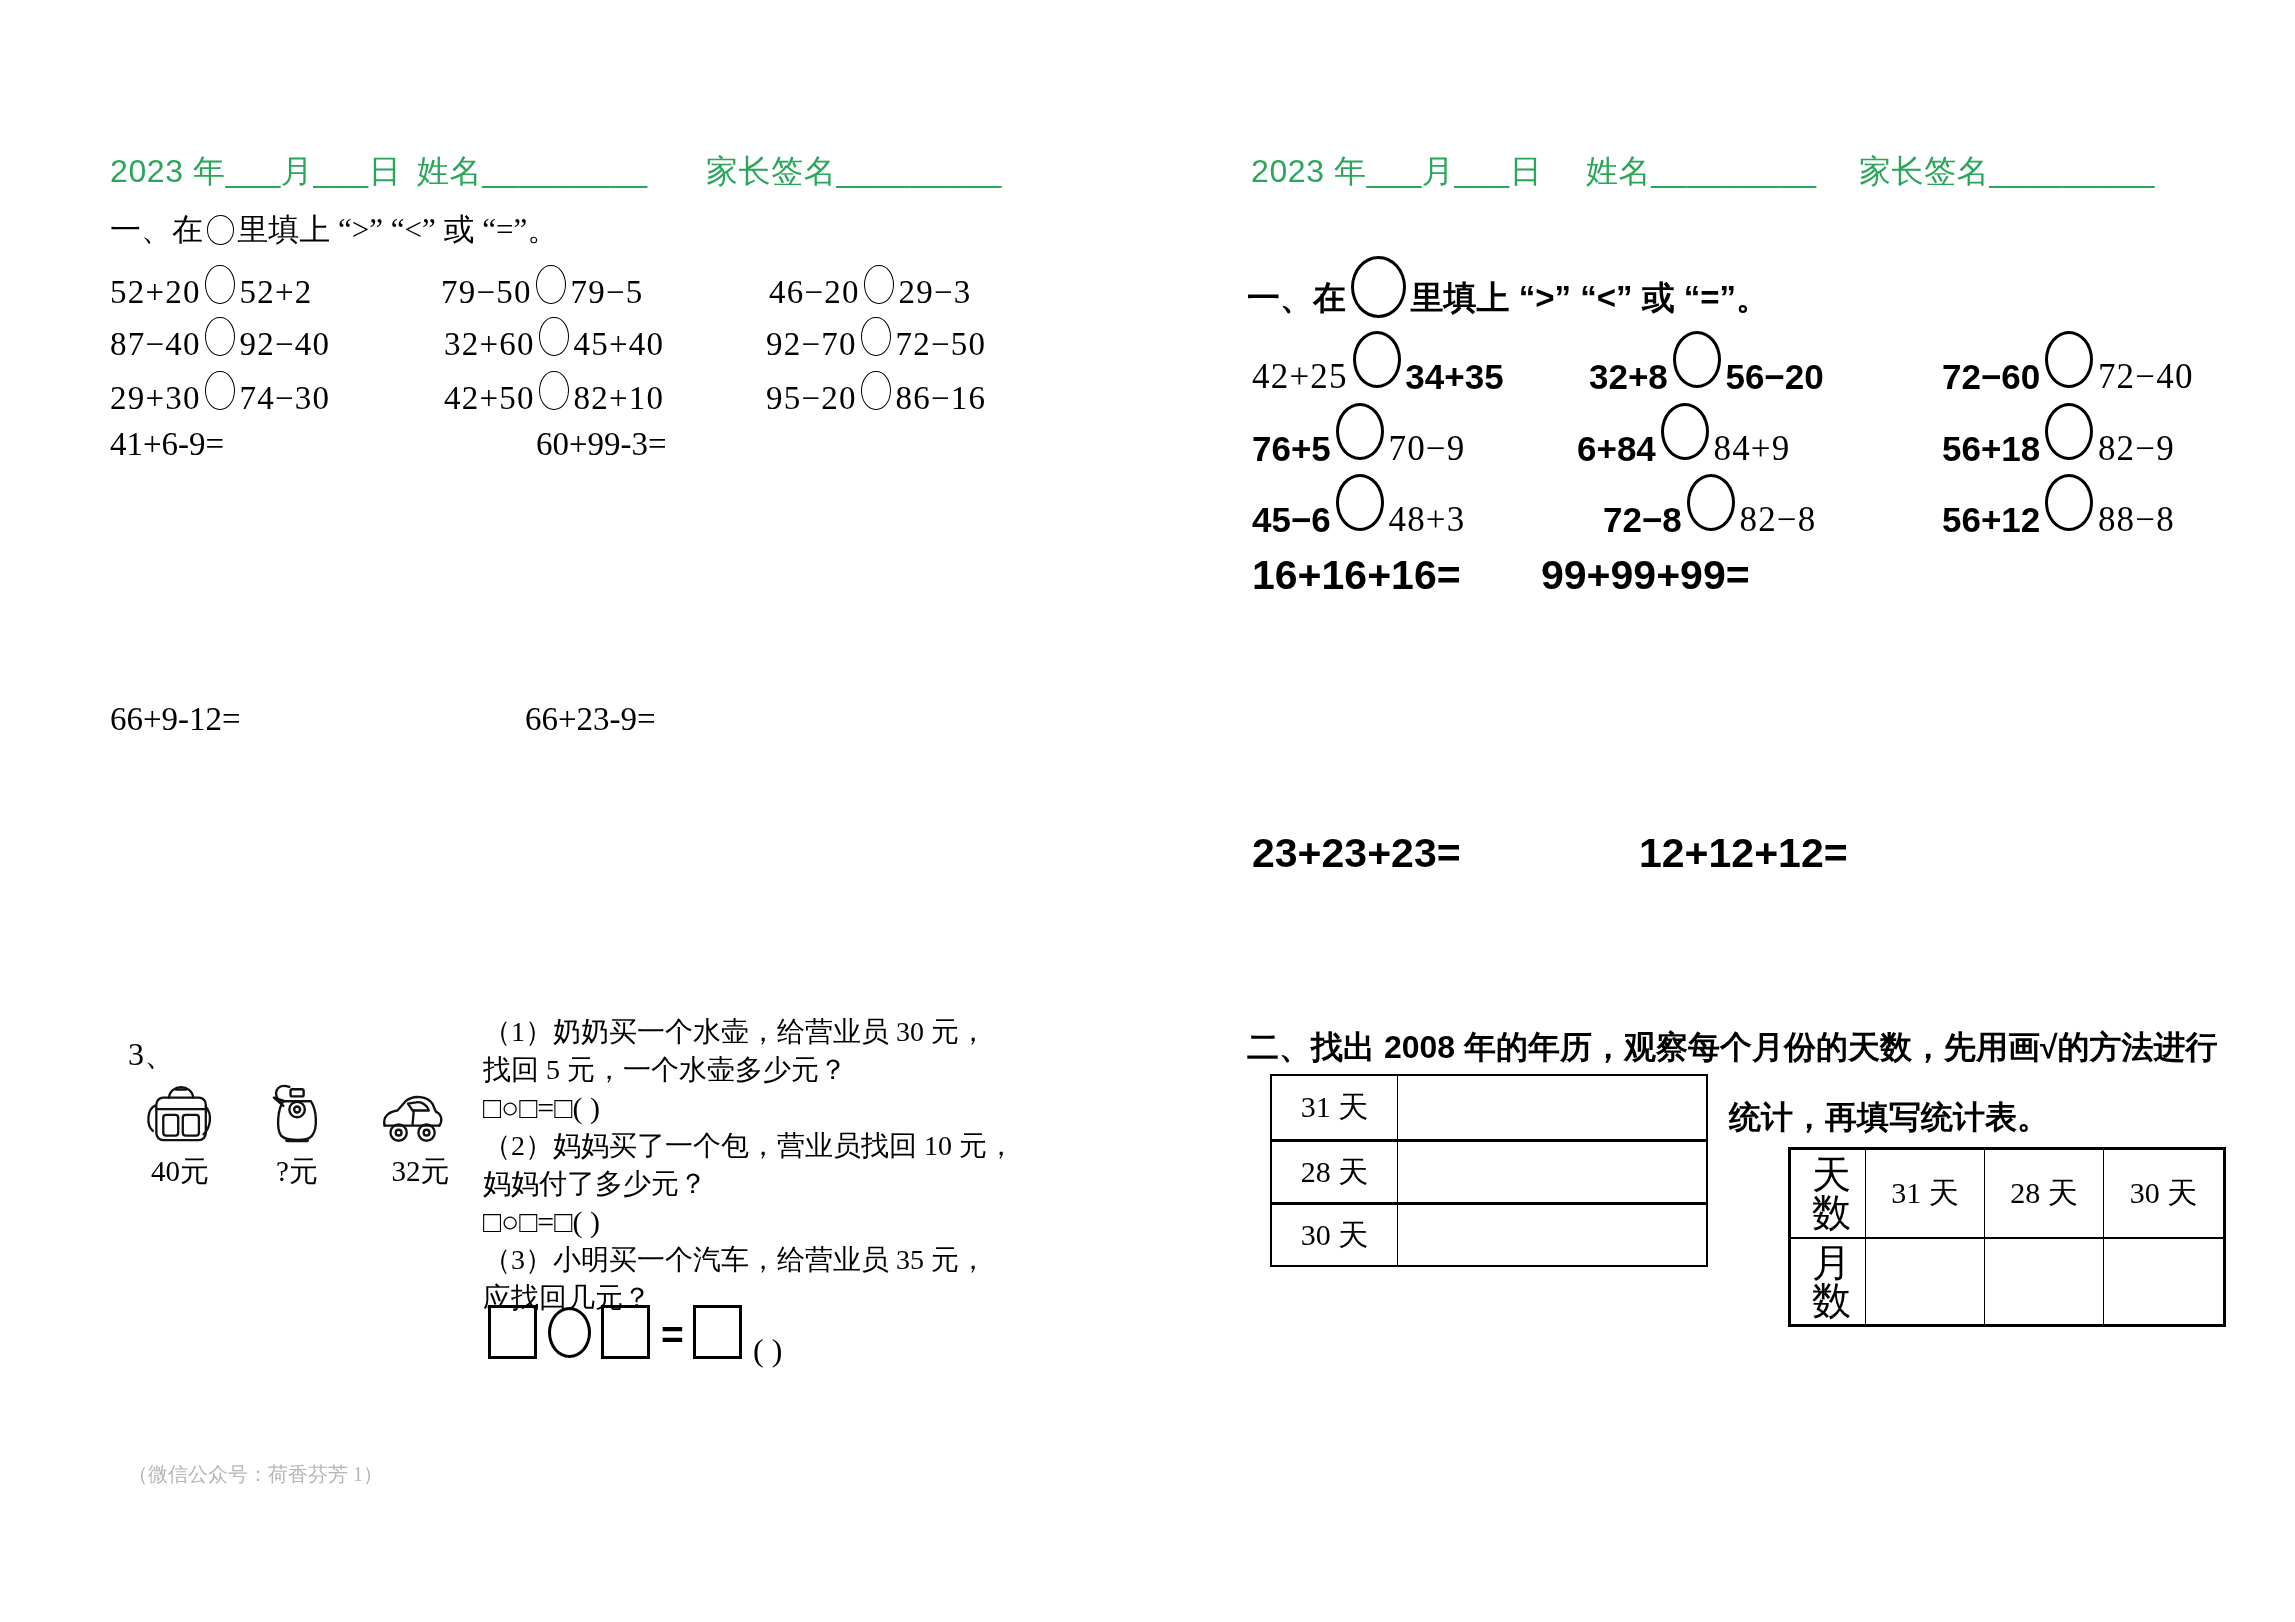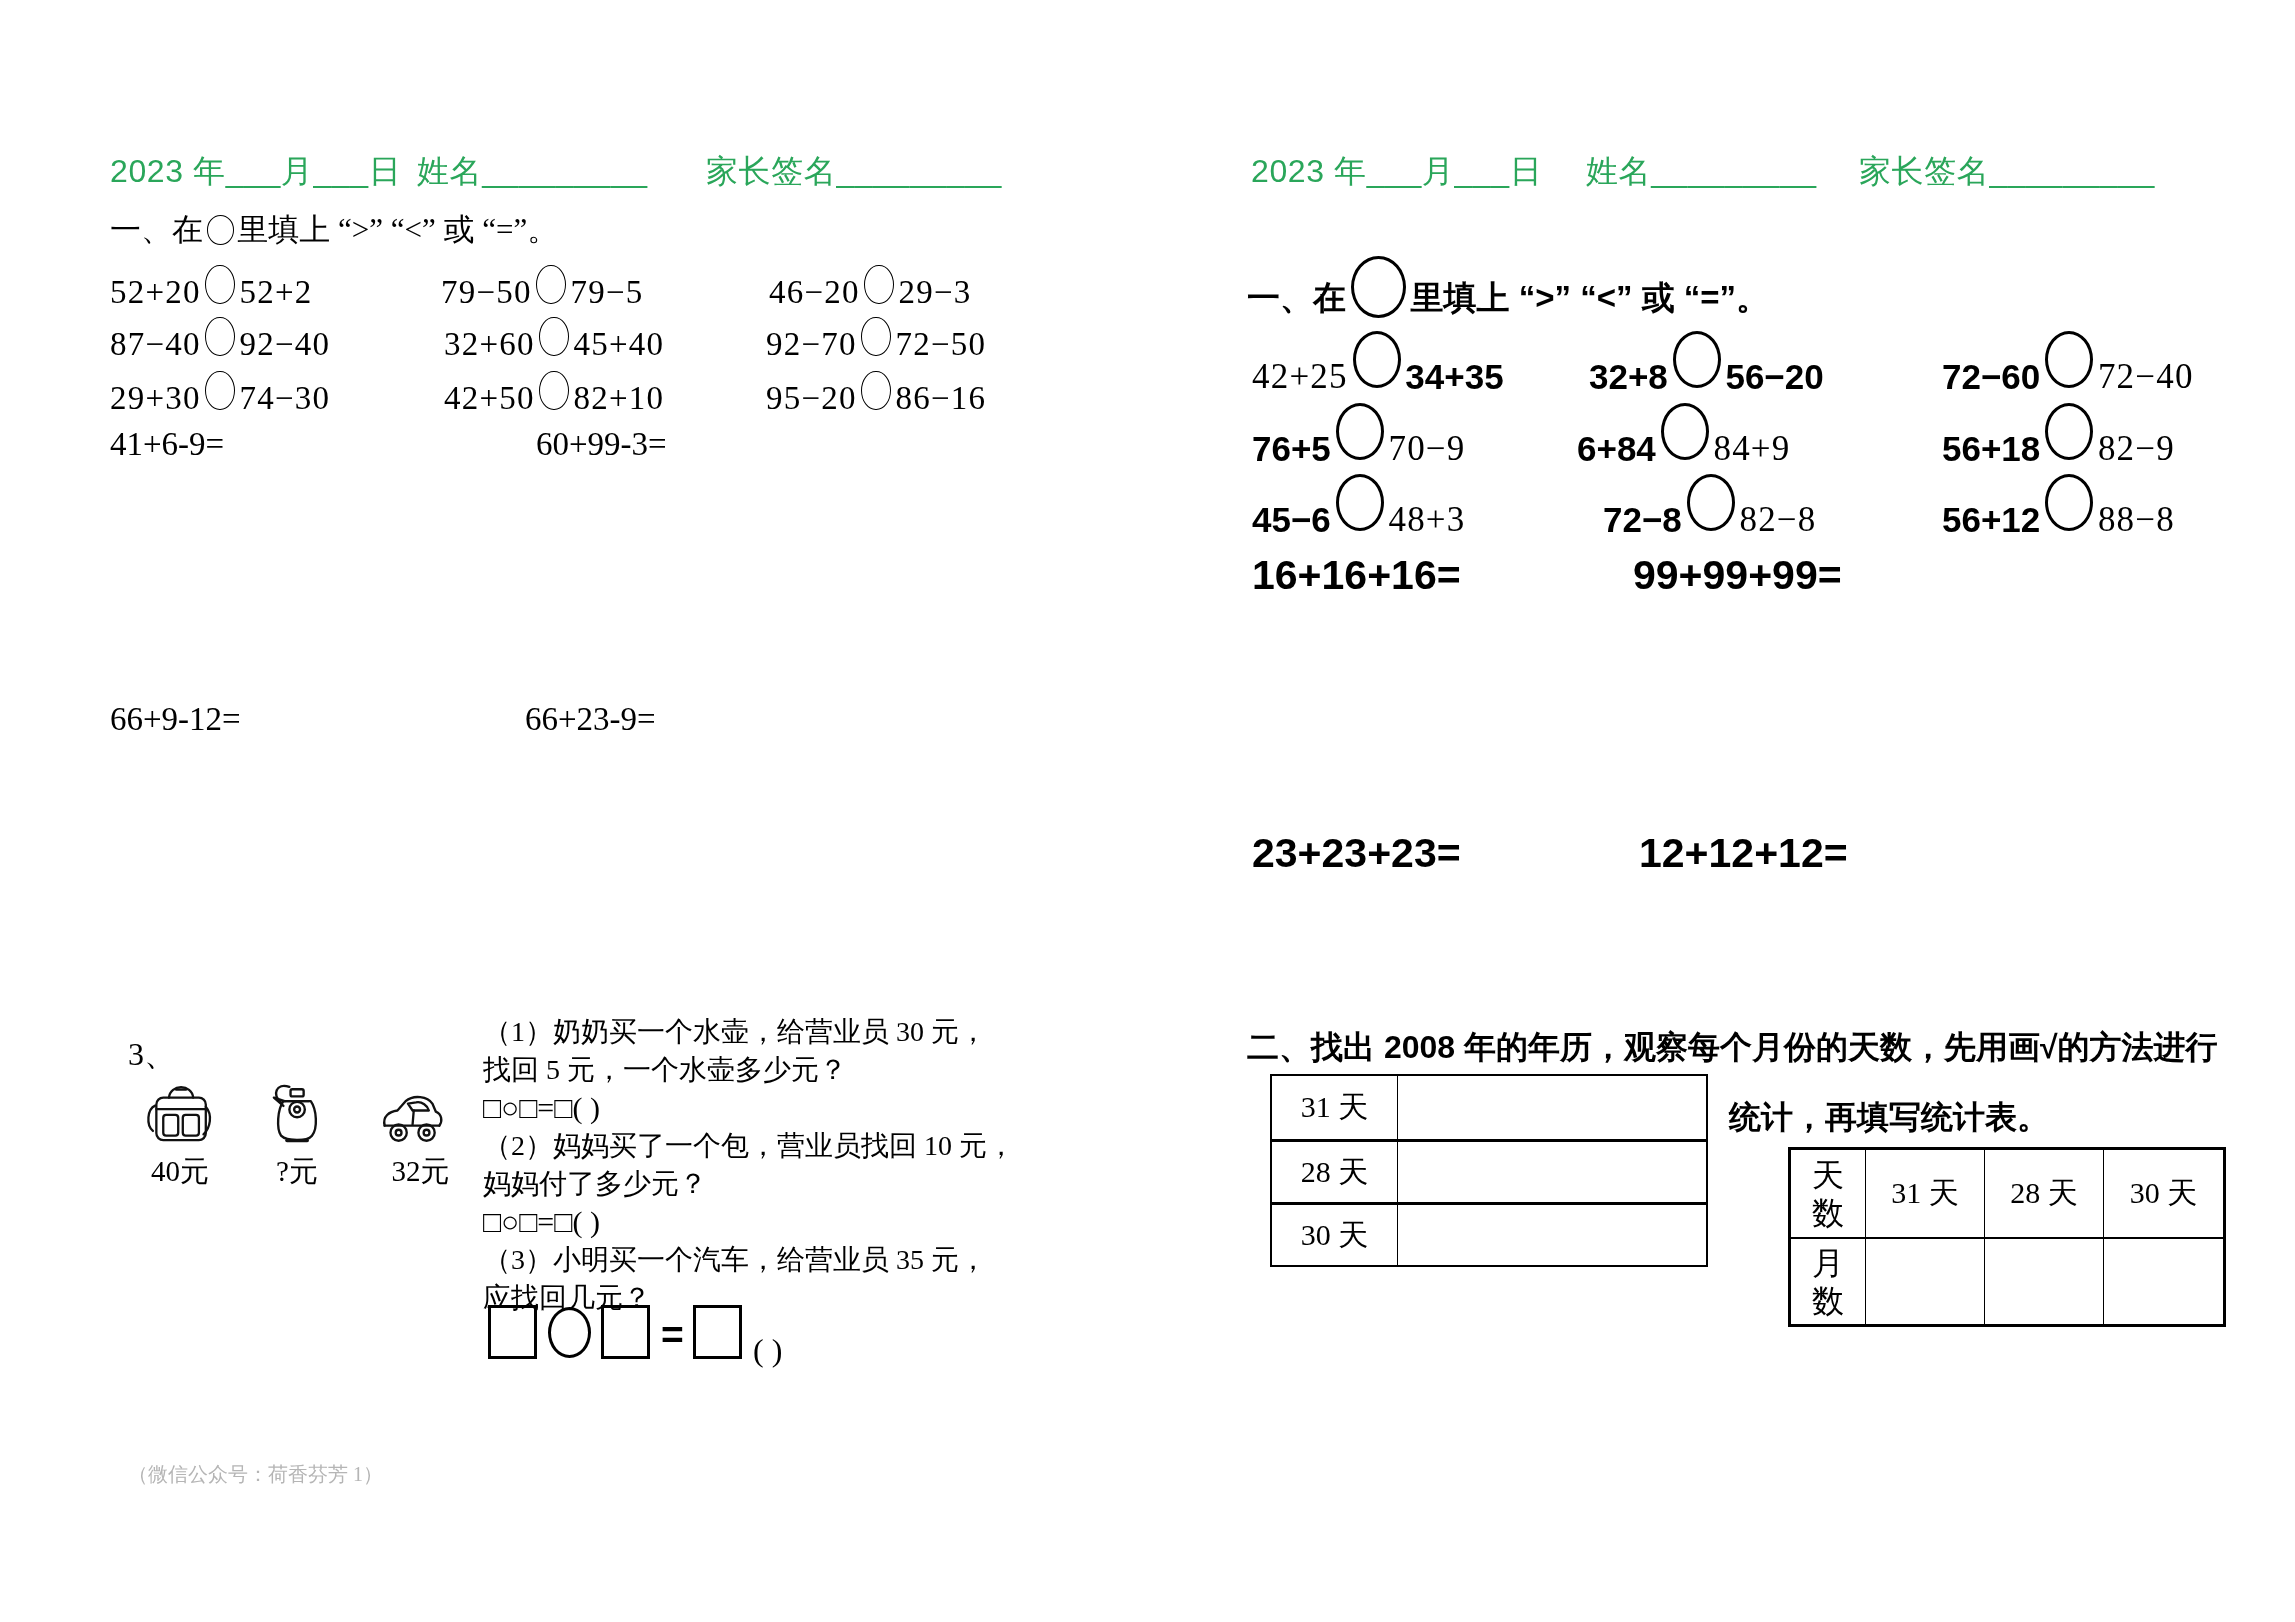--- a/index.html
+++ b/index.html
@@ -49,21 +49,21 @@
          grid-template-columns:126px 308px;grid-template-rows:63px 63px 63px;background:#fff;}
   .tcell{display:flex;align-items:center;justify-content:center;}
   .tcell.lab{border-right:1.8px solid #000;font-size:30px;white-space:nowrap;}
   .tcell.rb{border-top:3px solid #000;}
   
   .stats{position:absolute;border:3px solid #000;display:grid;
          grid-template-columns:74px 119px 119px 120px;grid-template-rows:87px 87px;background:#fff;}
   .scell{display:flex;align-items:center;justify-content:center;font-size:30px;white-space:nowrap;}
   .scell.cl{border-left:1.8px solid #000;}
   .scell.rt{border-top:2.4px solid #000;}
-  .vhead span{display:inline-block;width:32px;font-size:32px;line-height:38px;text-align:center;
+  .vhead span{display:inline-block;width:32px;font-size:39px;line-height:38px;text-align:center;
               word-break:break-all;white-space:normal;}
   svg{display:block;}
 </style>
 </head>
 <body>
 
 <div id="canvas">
 
   <div>
     <div class="hdr" style="left:110px;top:153px">2023 年___月___日</div>
@@ -248,21 +248,21 @@
       <span class="cmp big"></span>
       <span class="expr exprR f-serif">82−8</span>
     </div>
     <div class="prob" style="left:1942px;top:474px">
       <span class="expr exprR f-sans">56+12</span>
       <span class="cmp big"></span>
       <span class="expr exprR f-serif">88−8</span>
     </div>
 
     <div class="sumR" style="left:1252px;top:557px">16+16+16=</div>
-    <div class="sumR" style="left:1633px;top:557px">99+99+99=</div>
+    <div class="sumR" style="left:1541px;top:557px">99+99+99=</div>
     <div class="sumR" style="left:1252px;top:835px">23+23+23=</div>
     <div class="sumR" style="left:1639px;top:835px">12+12+12=</div>
 
     <div class="sec2t" style="left:1247px;top:1029px">二、找出 2008 年的年历，观察每个月份的天数，先用画√的方法进行</div>
     <div class="sec2t" style="left:1729px;top:1099px">统计，再填写统计表。</div>
 
     <div class="tally" style="left:1270px;top:1074px">
       <div class="tcell lab">31 天</div>
       <div class="tcell"></div>
       <div class="tcell lab rb">28 天</div>

